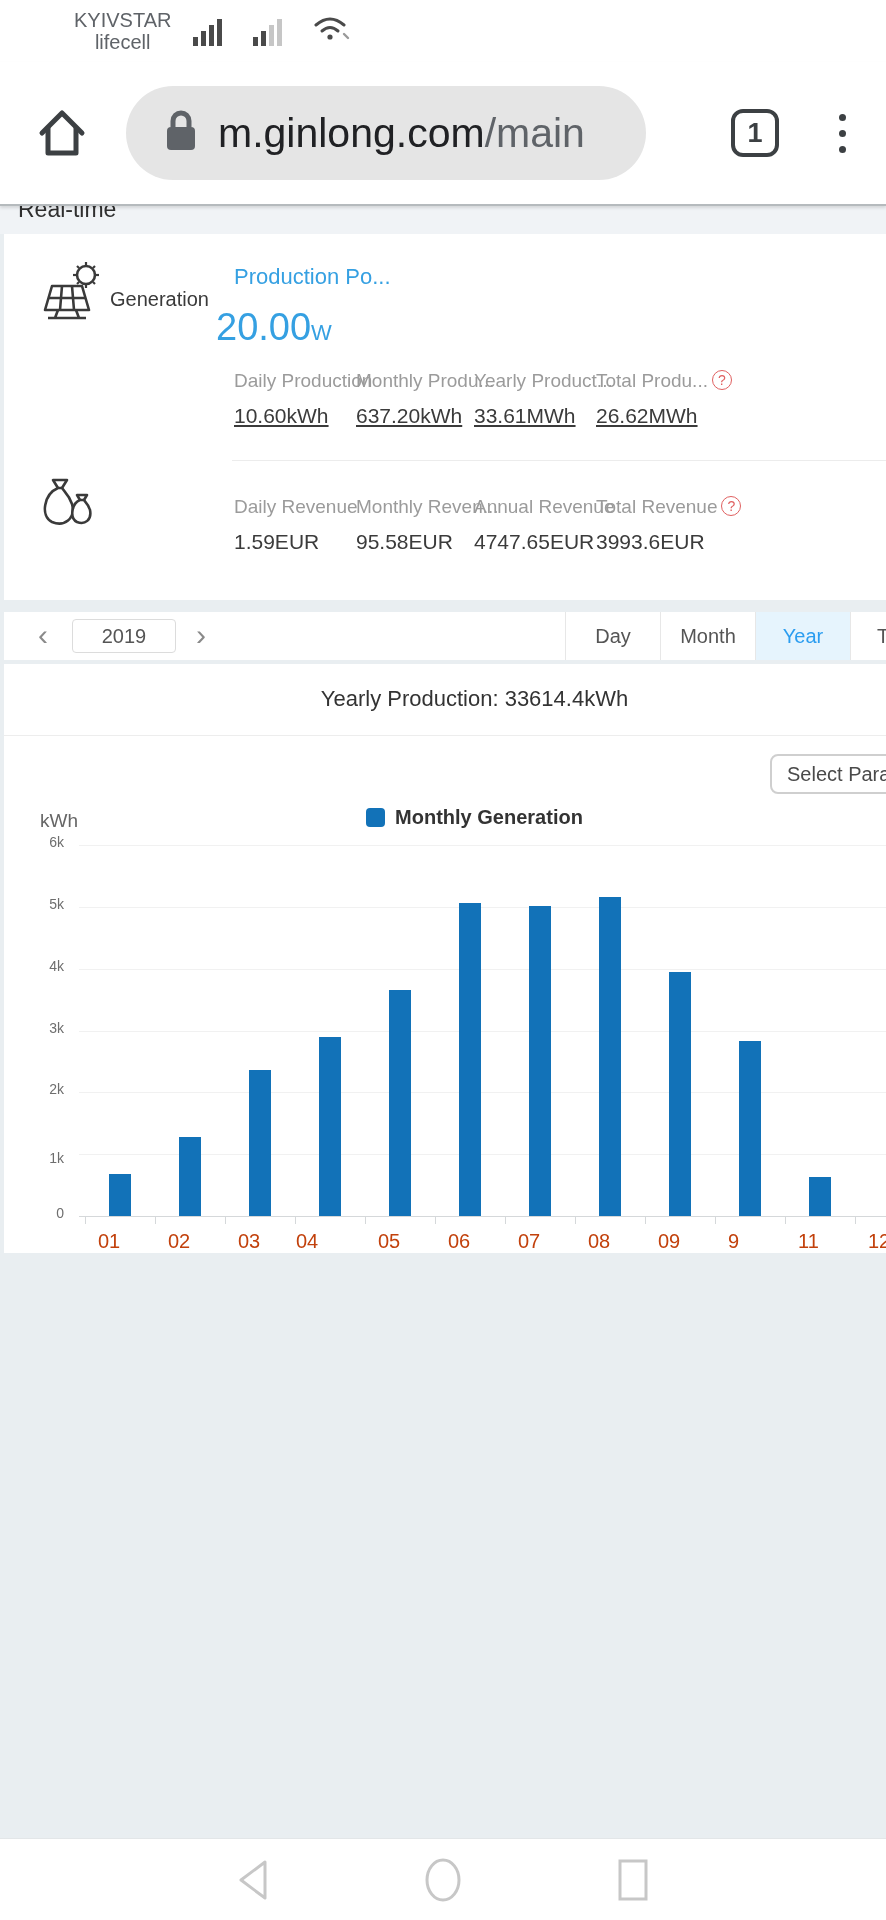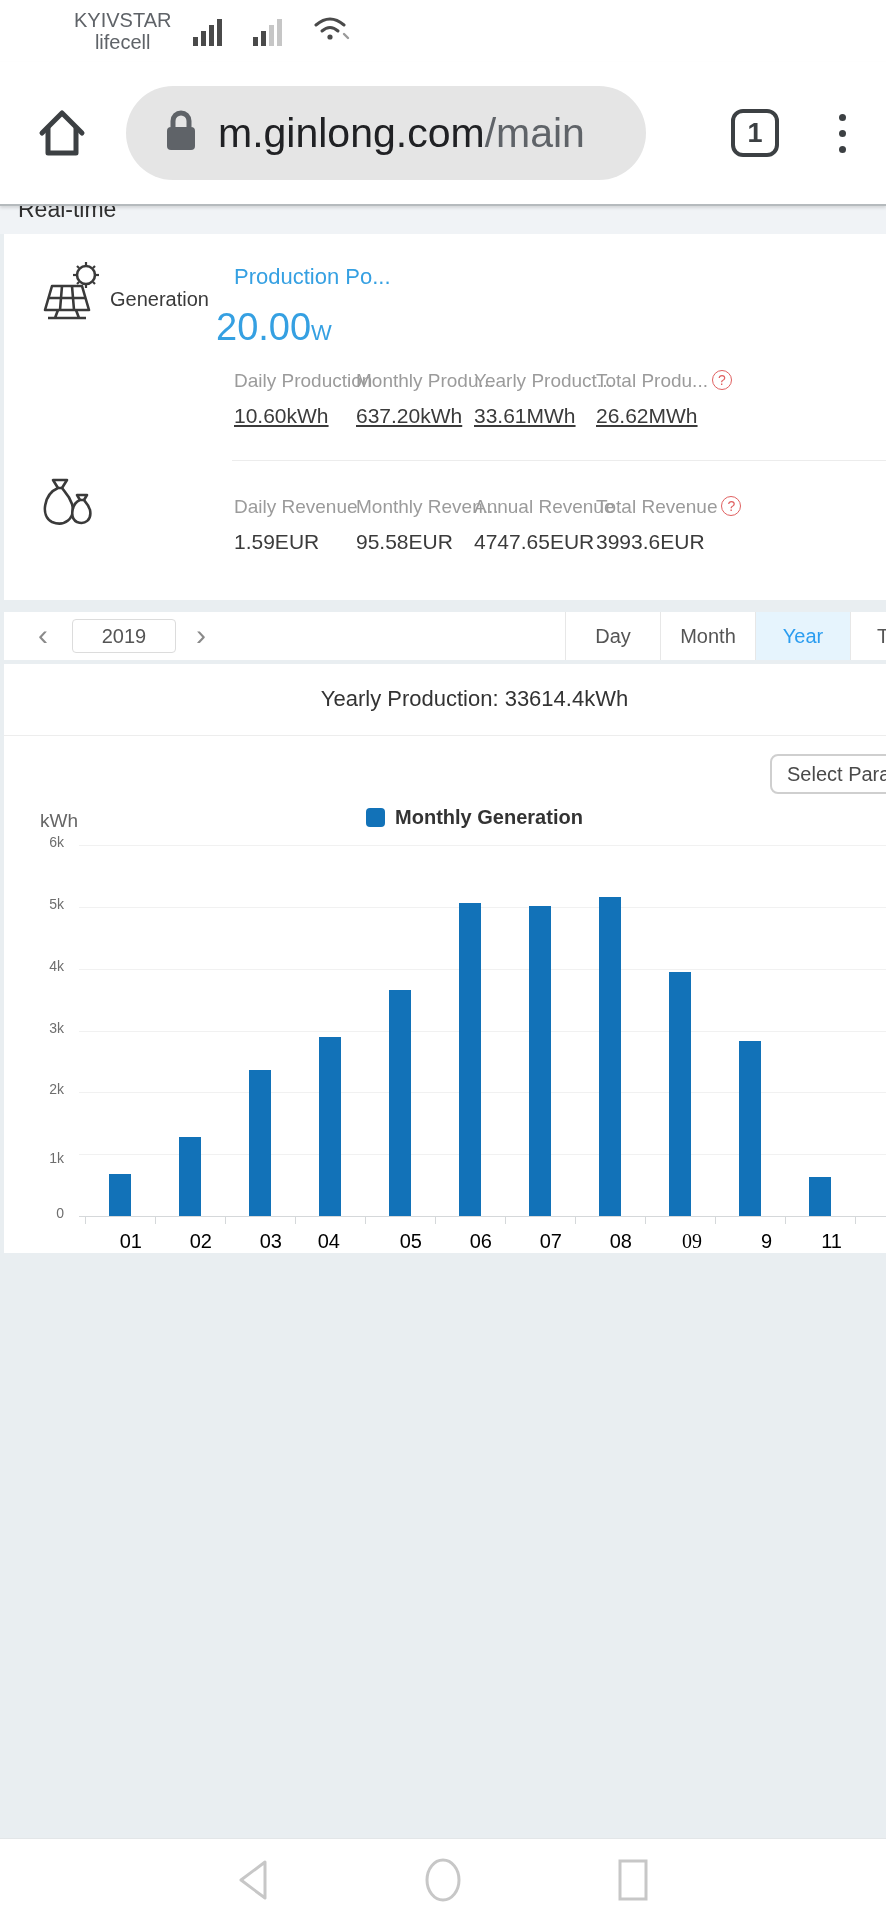--- a/index.html
+++ b/index.html
@@ -75,21 +75,21 @@
   .legend .swatch { width:19px; height:19px; border-radius:4px; }
   .legend .ltext { font-size:20px; font-weight:bold; color:#333; }
   .axis-unit { position:absolute; left:36px; top:146px; font-size:19px; color:#666; }
 
   #plot { position:absolute; left:0; top:181px; width:945px; height:371px; }
   .gridline { position:absolute; left:75px; right:0; height:0; border-top:1px solid #f1f1f1; }
   .gridline.axis { border-top:1px solid #d5d8da; }
   .ylab { position:absolute; left:0; width:60px; text-align:right; font-size:14px; color:#6e6e6e; }
   .bar { position:absolute; bottom:0; width:22px; }
   .xtick { position:absolute; top:371px; width:0; height:8px; border-left:1px solid #d5d8da; }
-  .xlab { position:absolute; top:385px; width:44px; text-align:right; font-size:20px; color:#000000; }
+  .xlab { position:absolute; top:385px; width:44px; text-align:left; font-size:20px; color:#c2410c; }
 
   
   #nav-bar { position:absolute; top:1838px; left:0; width:886px; height:82px; background:#fff; border-top:1px solid #e3e6e8;
     display:flex; align-items:center; justify-content:center; gap:146px; }
   .nav-ic { width:44px; height:50px; display:flex; align-items:center; justify-content:center; }
 </style>
 </head>
 <body>
 
 <div id="status-bar">
@@ -260,21 +260,21 @@
           <div class="xlab" style="left: 292px;">04</div>
           <div class="bar" style="left: 385px; height: 226px; background: rgb(18, 114, 184);"></div>
           <div class="xlab" style="left: 374px;">05</div>
           <div class="bar" style="left: 455px; height: 313px; background: rgb(18, 114, 184);"></div>
           <div class="xlab" style="left: 444px;">06</div>
           <div class="bar" style="left: 525px; height: 310px; background: rgb(18, 114, 184);"></div>
           <div class="xlab" style="left: 514px;">07</div>
           <div class="bar" style="left: 595px; height: 319px; background: rgb(18, 114, 184);"></div>
           <div class="xlab" style="left: 584px;">08</div>
           <div class="bar" style="left: 665px; height: 244px; background: rgb(18, 114, 184);"></div>
-          <div class="xlab" style="left: 654px; font-family: Liberation Serif, serif;">09</div>
+          <div class="xlab" style="left: 654px;">09</div>
           <div class="bar" style="left: 735px; height: 175px; background: rgb(18, 114, 184);"></div>
           <div class="xlab" style="left: 724px;">9</div>
           <div class="bar" style="left: 805px; height: 39px; background: rgb(18, 114, 184);"></div>
           <div class="xlab" style="left: 794px;">11</div>
           <div class="xlab" style="left: 864px;">12</div>
           <div class="xtick" style="left: 81px;"></div>
           <div class="xtick" style="left: 151px;"></div>
           <div class="xtick" style="left: 221px;"></div>
           <div class="xtick" style="left: 291px;"></div>
           <div class="xtick" style="left: 361px;"></div>

